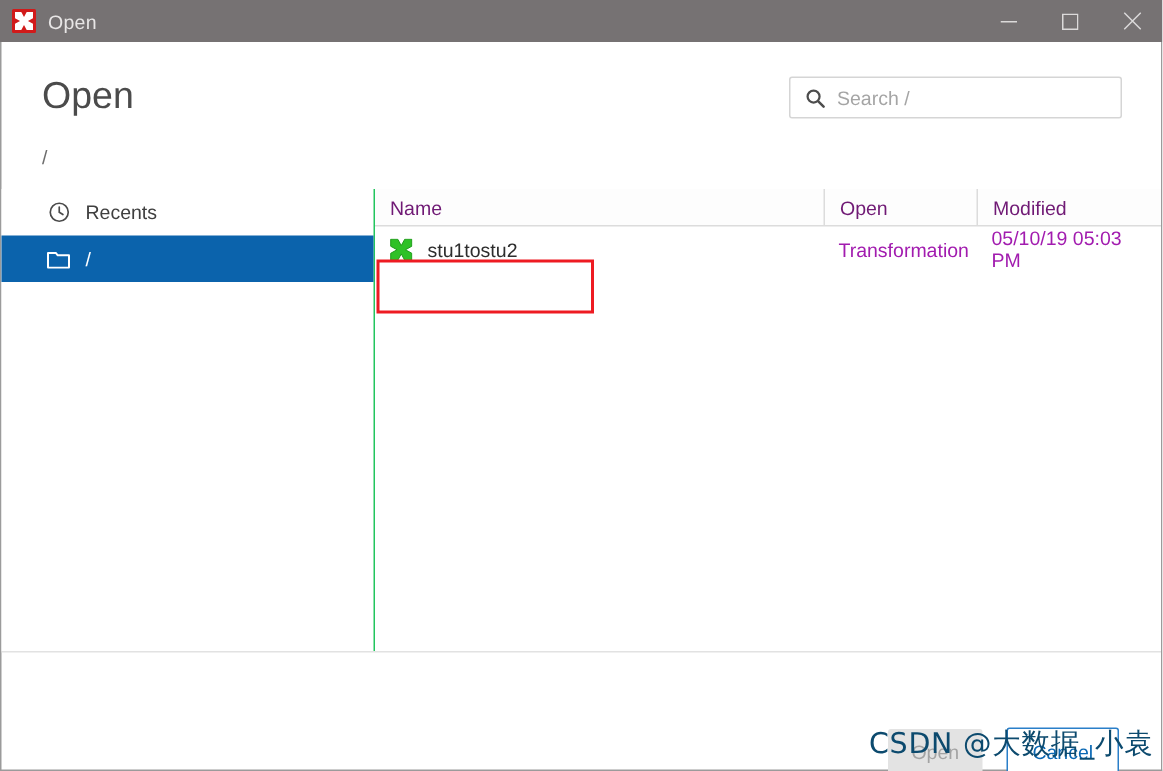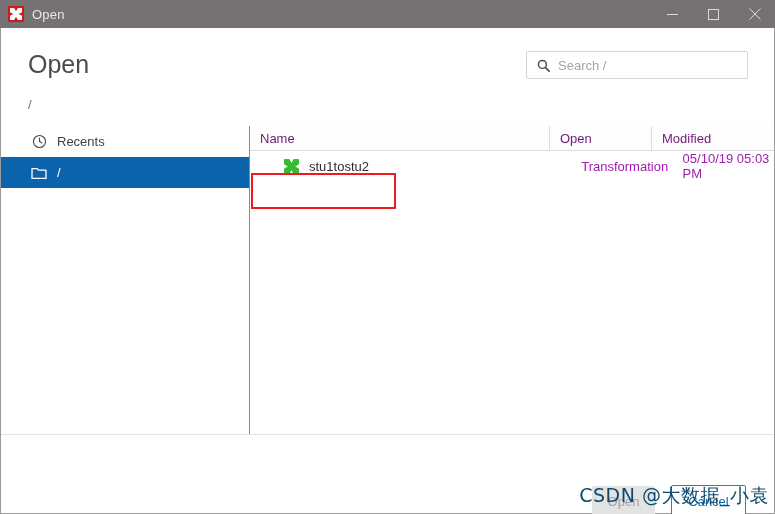--- a/index.html
+++ b/index.html
@@ -210,21 +210,20 @@
   .fl-head .cell + .cell { border-left: 1px solid #dcdcdc; }
   .col-name { width: 299px; }
   .col-type { width: 102px; }
   .col-mod  { width: 102px; }
 
   .fl-row {
     display: flex;
     height: 30px;
     align-items: center;
     box-sizing: border-box;
-    padding-left: 24px;
   }
   .fl-row .cell {
     font-size: 13px;
     padding-left: 10px;
     display: flex;
     align-items: center;
     box-sizing: border-box;
     height: 30px;
   }
   .cell.name { color: #2d2d2d; }

